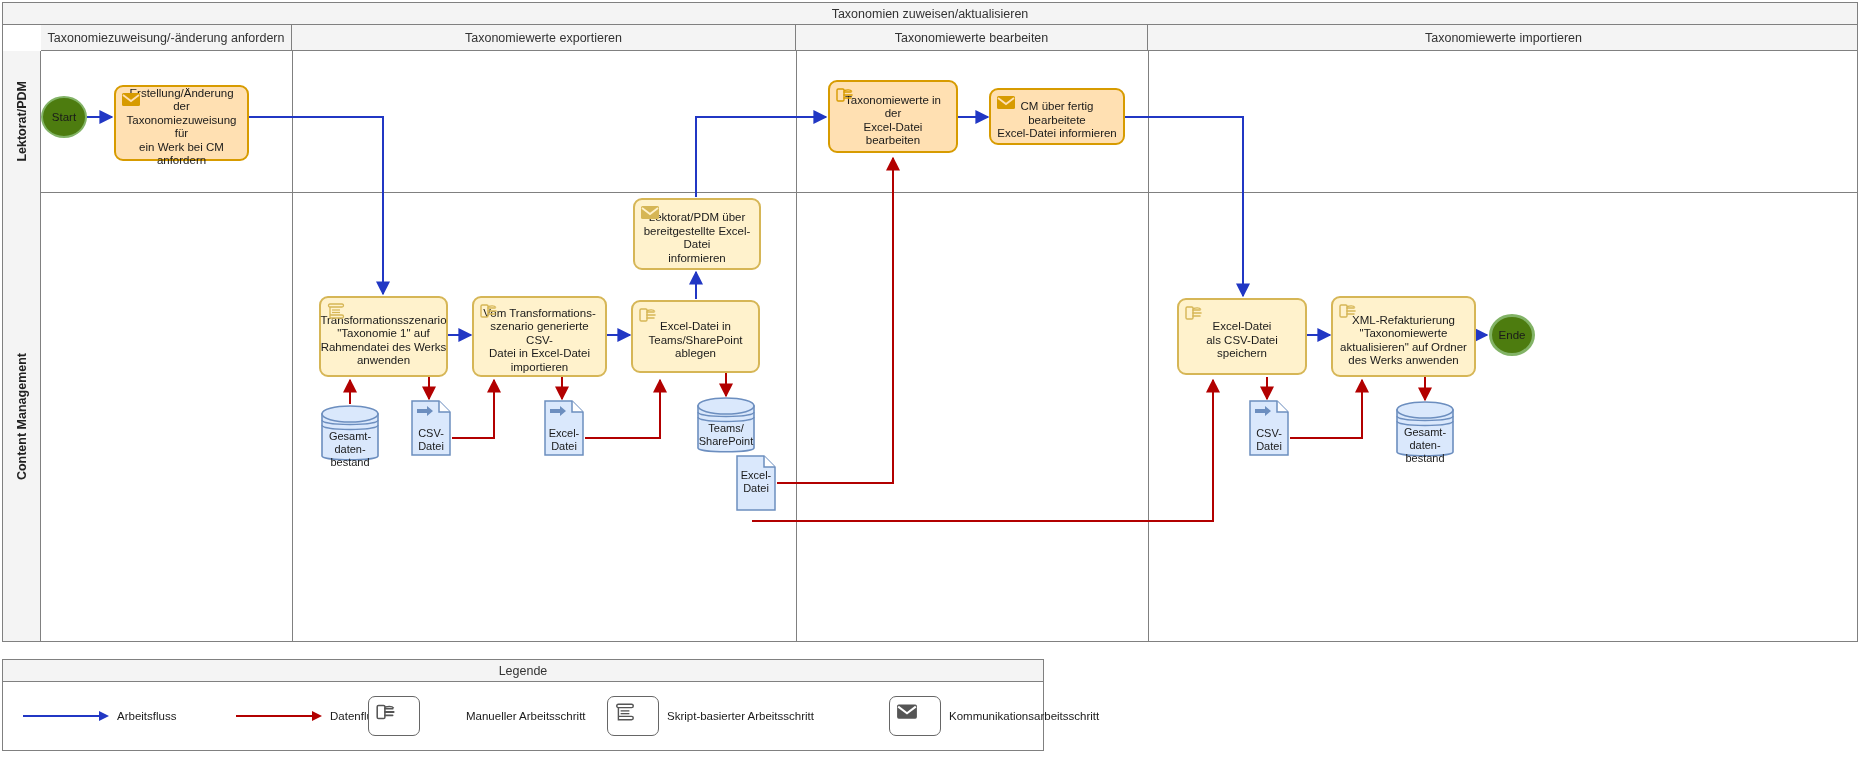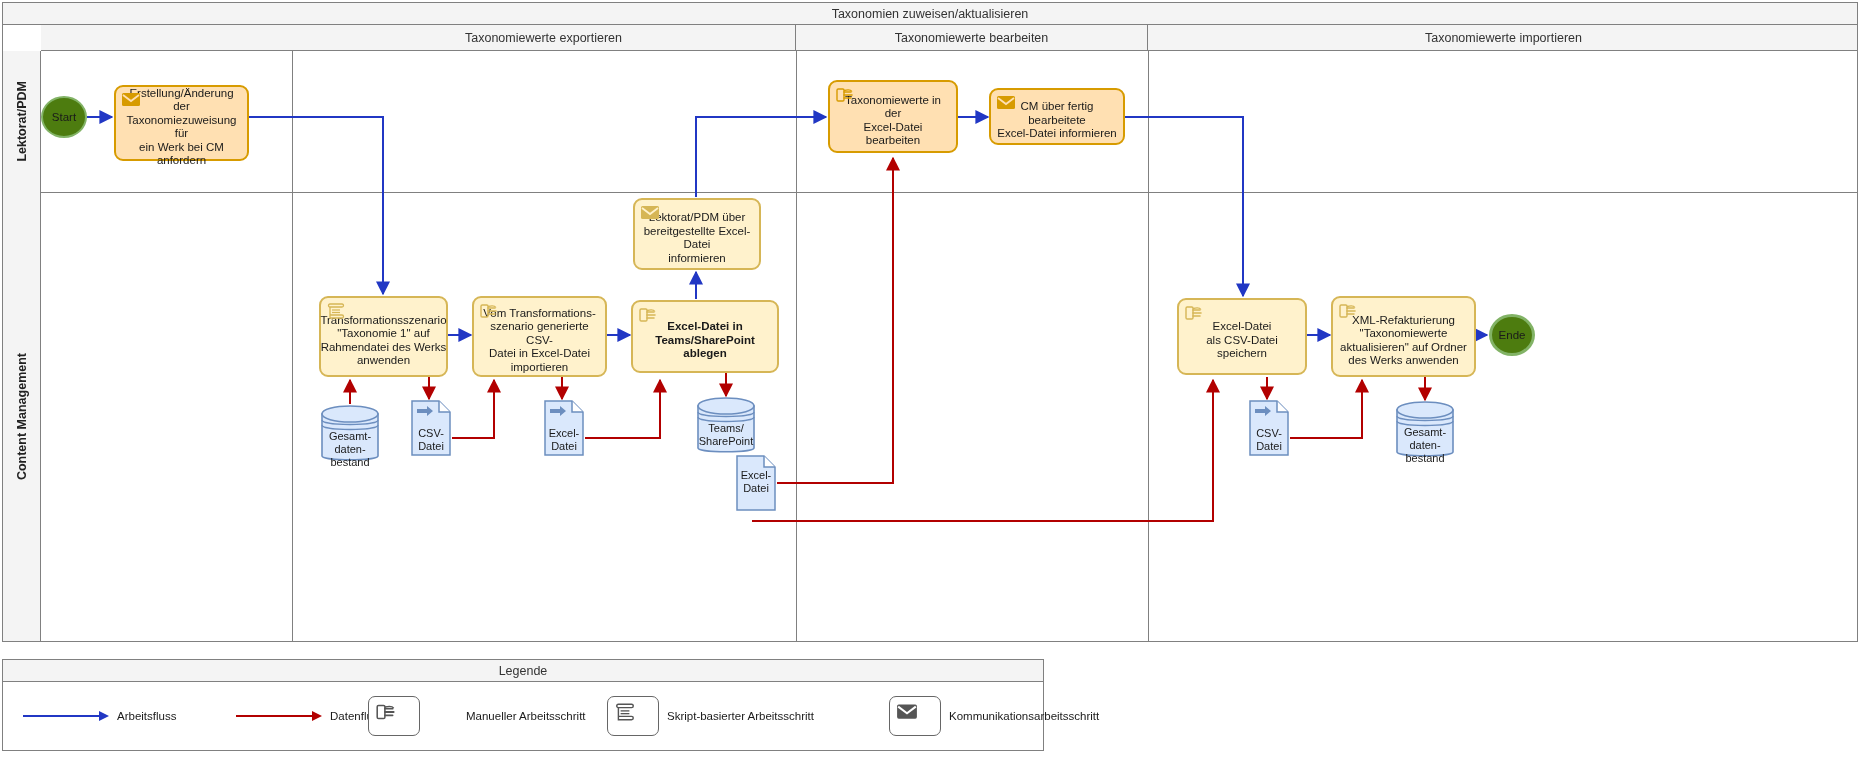--- a/index.html
+++ b/index.html
@@ -165,20 +165,21 @@
 </style>
 </head>
 <body>
 
 <div id="root">
 
   <div class="pool">
     <div class="pool-title">Taxonomien zuweisen/aktualisieren</div>
 
     <div class="phase-row">
+      <div class="phase" style="left:0px;width:251px;">Taxonomiezuweisung/-änderung anfordern</div>
       <div class="phase" style="left:251px;width:504px;">Taxonomiewerte exportieren</div>
       <div class="phase" style="left:755px;width:352px;">Taxonomiewerte bearbeiten</div>
       <div class="phase last" style="left:1107px;width:711px;">Taxonomiewerte importieren</div>
     </div>
 
     <div class="lane-label" style="top:48px;height:141px;">
       <span>Lektorat/PDM</span>
     </div>
     <div class="lane-label" style="top:189px;height:449px;border-bottom:none;">
       <span>Content Management</span>
@@ -291,21 +292,21 @@
         <path d="M9 6 L16 6 M9 9 L17 9 M9 12 L16 12" stroke="#d6b656" stroke-width="1.6" stroke-linecap="round"></path>
         <path d="M9 4.5 C13 3.5 16 4 17 5.5" stroke="#d6b656" stroke-width="1.3" fill="none"></path>
       </svg>
     </span>
     <span class="tlabel">Vom Transformations-
 szenario generierte CSV-
 Datei in Excel-Datei
 importieren</span>
   </div>
 
-  <div class="task" style="left:631px;top:300px;width:148px;height:73px;font-weight:bold;">
+  <div class="task" style="left:631px;top:300px;width:129px;height:73px;">
     <span class="tico">
       <svg viewBox="0 0 20 18" width="20" height="18">
         <rect x="2" y="3" width="7" height="12" rx="1.2" fill="none" stroke="#d6b656" stroke-width="1.4"></rect>
         <path d="M9 6 L16 6 M9 9 L17 9 M9 12 L16 12" stroke="#d6b656" stroke-width="1.6" stroke-linecap="round"></path>
         <path d="M9 4.5 C13 3.5 16 4 17 5.5" stroke="#d6b656" stroke-width="1.3" fill="none"></path>
       </svg>
     </span>
     <span class="tlabel">Excel-Datei in
 Teams/SharePoint
 ablegen</span>

